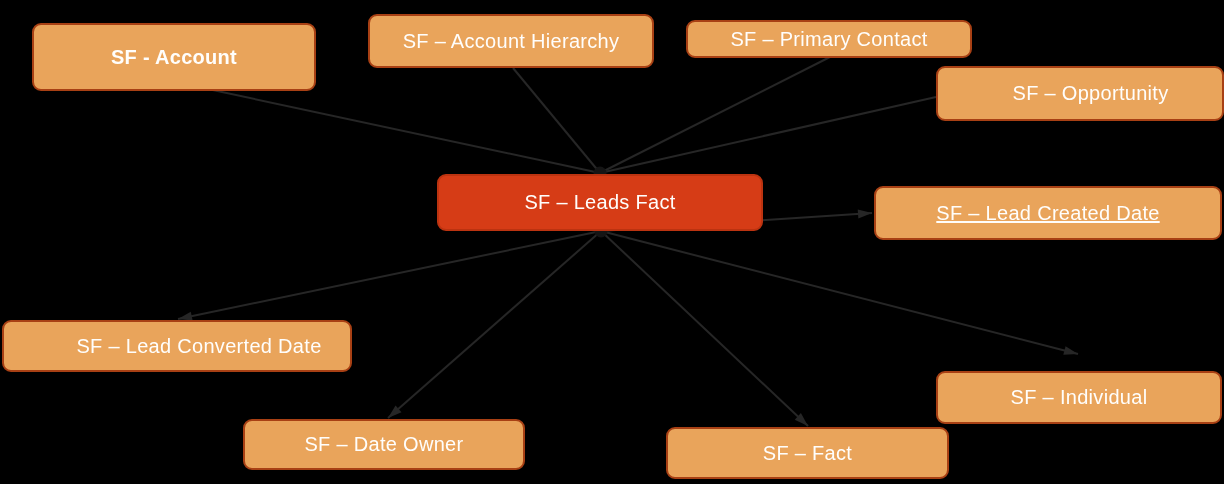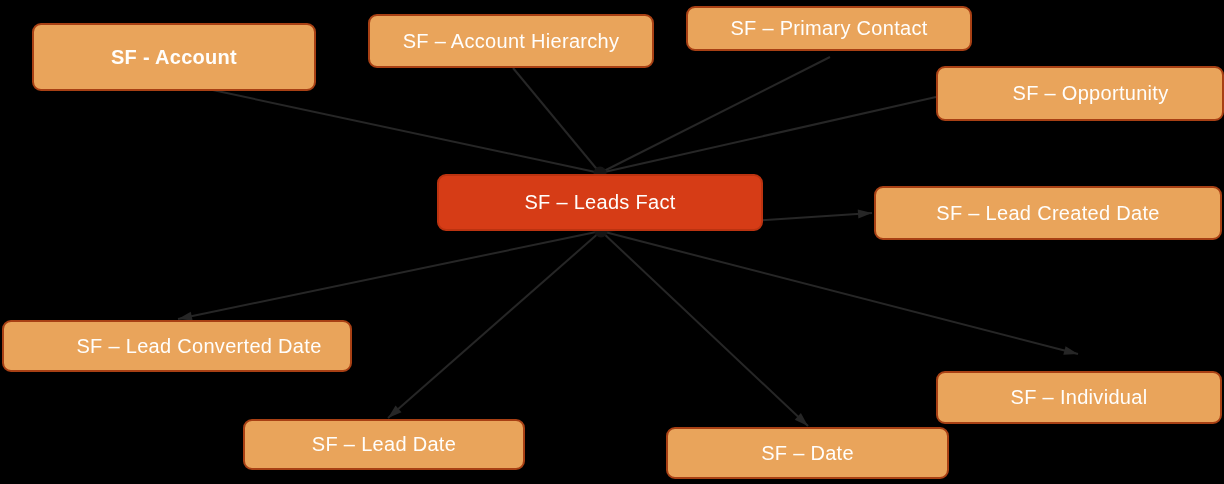--- a/index.html
+++ b/index.html
@@ -62,38 +62,38 @@
       <circle cx="600" cy="173" r="6.5" fill="#151515"></circle>
       <circle cx="601" cy="231" r="6.5" fill="#151515"></circle>
     </svg>
   <div id="nodes-layer">
       <div class="node dimension" style="left: 32px; top: 23px; width: 284px; height: 68px; font-weight: bold;">
         <span class="node-label">SF - Account</span>
       </div>
       <div class="node dimension" style="left: 368px; top: 14px; width: 286px; height: 54px;">
         <span class="node-label">SF – Account Hierarchy</span>
       </div>
-      <div class="node dimension" style="left: 686px; top: 6px; width: 286px; height: 45px;">
+      <div class="node dimension" style="left: 686px; top: 20px; width: 286px; height: 38px;">
         <span class="node-label">SF – Primary Contact</span>
       </div>
       <div class="node dimension" style="left: 936px; top: 66px; width: 288px; height: 55px; padding-left: 21px;">
         <span class="node-label">SF – Opportunity</span>
       </div>
       <div class="node fact" style="left: 437px; top: 174px; width: 326px; height: 57px;">
         <span class="node-label">SF – Leads Fact</span>
       </div>
-      <div class="node dimension" style="left: 874px; top: 186px; width: 348px; height: 54px;">
+      <div class="node dimension" style="left: 874px; top: 186px; width: 348px; height: 54px; text-decoration: underline;">
         <span class="node-label">SF – Lead Created Date</span>
       </div>
       <div class="node dimension" style="left: 2px; top: 320px; width: 350px; height: 52px; padding-left: 44px;">
         <span class="node-label">SF – Lead Converted Date</span>
       </div>
       <div class="node dimension" style="left: 243px; top: 419px; width: 282px; height: 51px;">
-        <span class="node-label">SF – Lead Date</span>
+        <span class="node-label">SF – Date Owner</span>
       </div>
       <div class="node dimension" style="left: 666px; top: 427px; width: 283px; height: 52px;">
-        <span class="node-label">SF – Date</span>
+        <span class="node-label">SF – Fact</span>
       </div>
       <div class="node dimension" style="left: 936px; top: 355px; width: 286px; height: 53px; margin-top: 16px;">
         <span class="node-label">SF – Individual</span>
       </div>
     </div>
 </div>
 
 </body></html>

